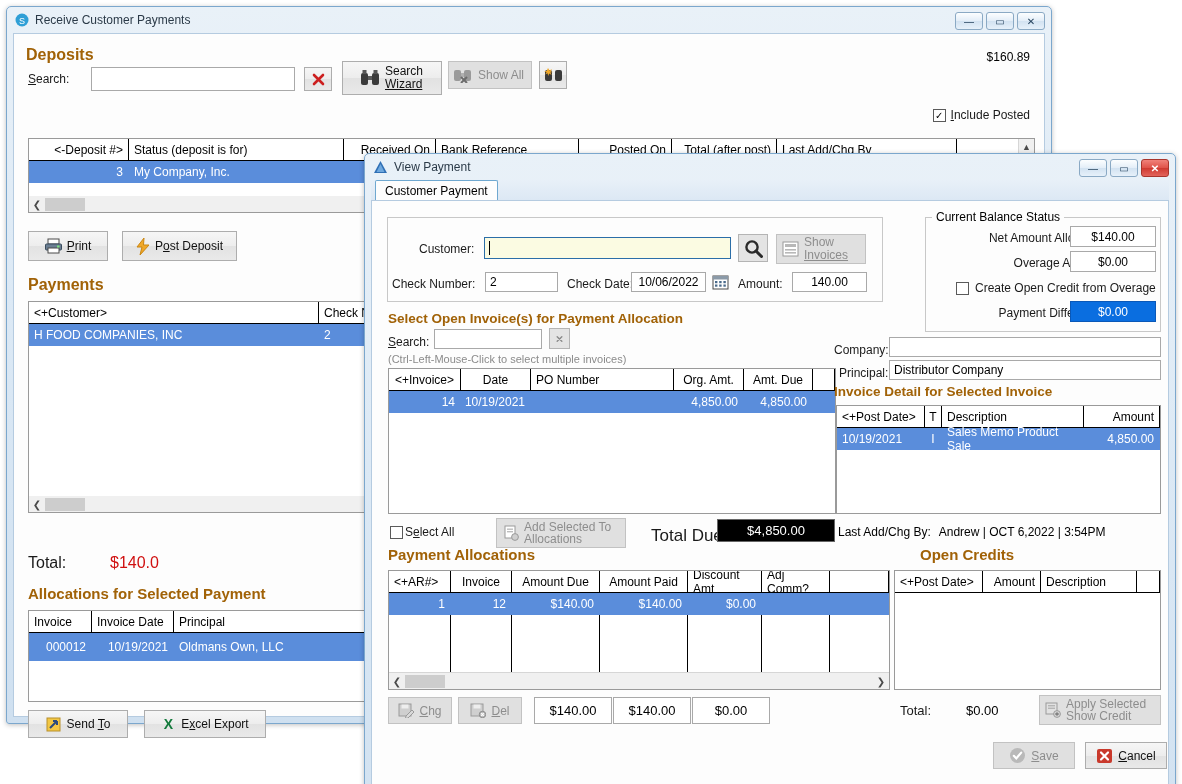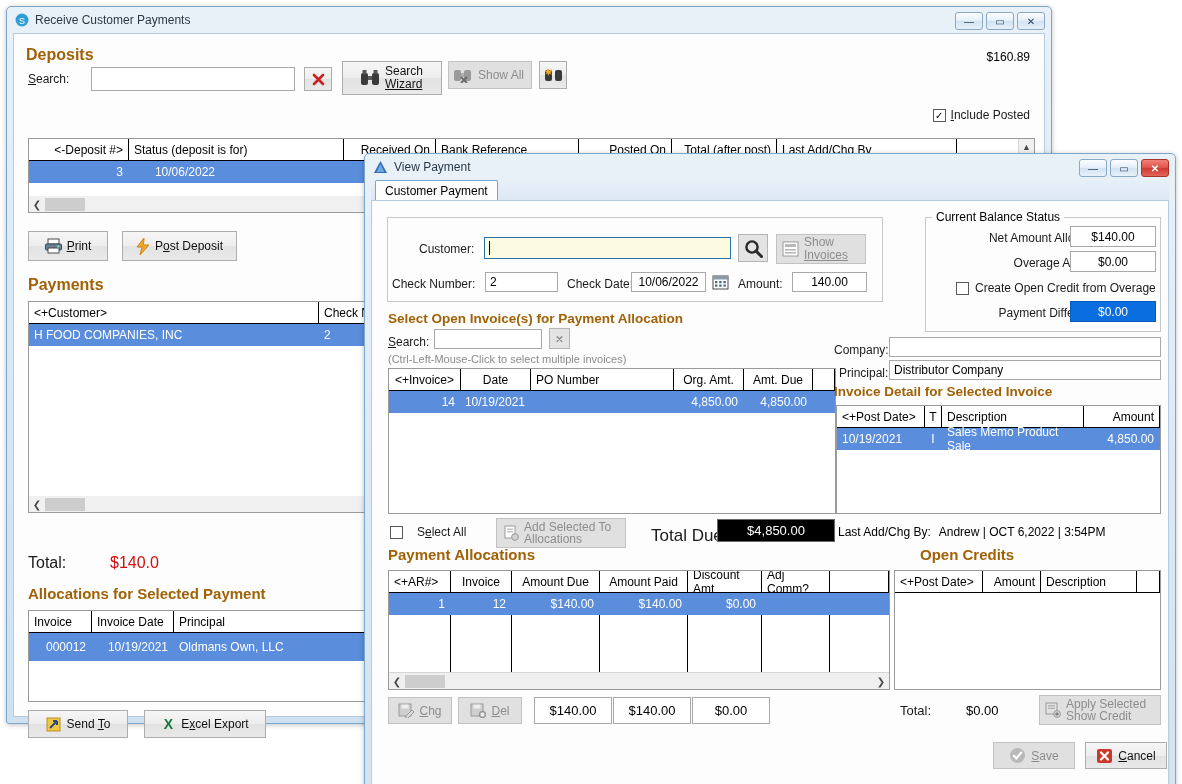--- a/index.html
+++ b/index.html
@@ -208,20 +208,21 @@
           <div class="gc" style="width:215px">Status (deposit is for)</div>
           <div class="gc r" style="width:92px">Received On</div>
           <div class="gc" style="width:143px">Bank Reference</div>
           <div class="gc r" style="width:93px">Posted On</div>
           <div class="gc r" style="width:105px">Total (after post)</div>
           <div class="gc" style="width:180px">Last Add/Chg By</div>
           <div class="gc" style="flex:1"></div>
         </div>
         <div class="grow sel">
           <div class="gc r" style="width:100px">3</div>
+          <div class="gc" style="width:215px">My Company, Inc.</div>
           <div class="gc r" style="width:92px">10/06/2022</div>
           <div class="gc" style="width:143px"></div>
           <div class="gc r" style="width:93px">10/06/2022</div>
           <div class="gc r" style="width:105px">140.00</div>
           <div class="gc" style="width:180px">Andrew | OCT  6,2022 |  3:54PM</div>
           <div class="gc" style="flex:1"></div>
         </div>
         <div class="gbody-fill">
           <div class="gcol-line" style="width:100px"></div>
           <div class="gcol-line" style="width:215px"></div>
@@ -466,21 +467,21 @@
         </div>
         <div class="gbody-fill">
           <div class="gcol-line" style="width:72px"></div>
           <div class="gcol-line" style="width:70px"></div>
           <div class="gcol-line" style="width:143px"></div>
           <div class="gcol-line" style="width:70px"></div>
           <div class="gcol-line" style="width:69px"></div>
         </div>
       </div>
 
-      <div style="position:absolute; left:18px; top:324px; display:flex; align-items:center; gap:14px;">
+      <div style="position:absolute; left:18px; top:324px; display:flex; align-items:center; gap:2px;">
         <span class="chk"></span>
         <span class="lbl">S<span class="u">e</span>lect All</span>
       </div>
       <div class="btn disabled" style="position:absolute; left:124px; top:317px; width:130px; height:30px; justify-content:flex-start; padding-left:6px;">
         <span class="ico">
           <svg width="16" height="16" viewBox="0 0 16 16">
               <rect x="2" y="1" width="10" height="12" fill="#fff" stroke="#9a9a9a"></rect>
               <rect x="4" y="3.5" width="6" height="1.4" fill="#bdbdbd"></rect>
               <rect x="4" y="6" width="6" height="1.4" fill="#bdbdbd"></rect>
               <circle cx="12" cy="12" r="3.4" fill="#cfcfcf" stroke="#9a9a9a"></circle>

